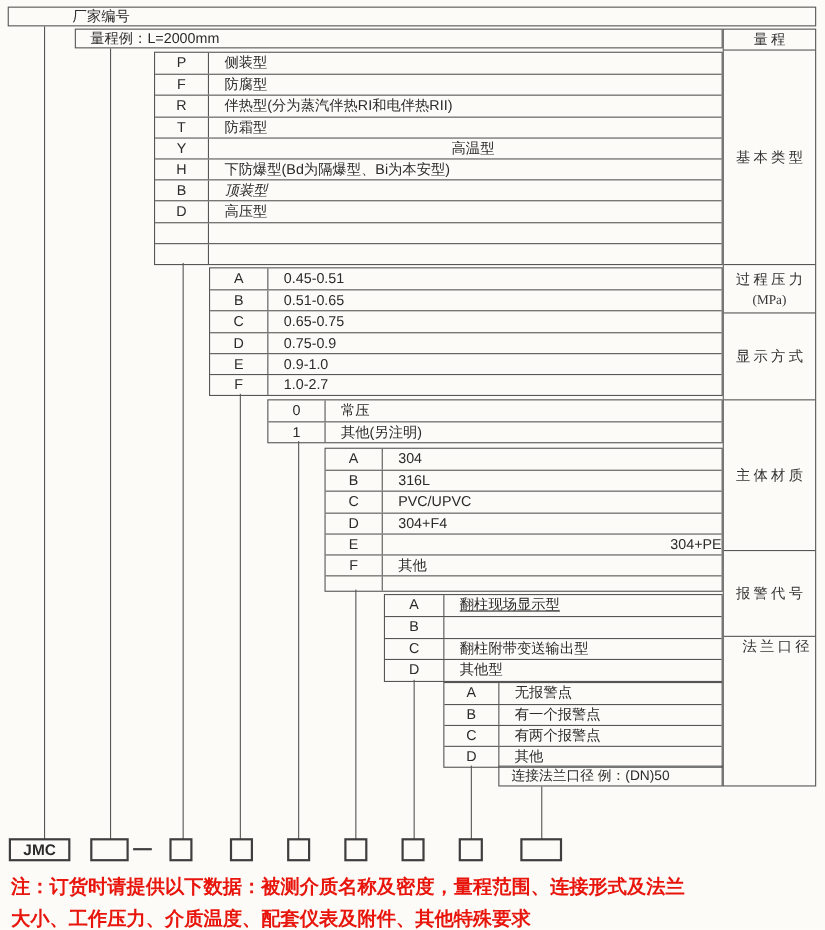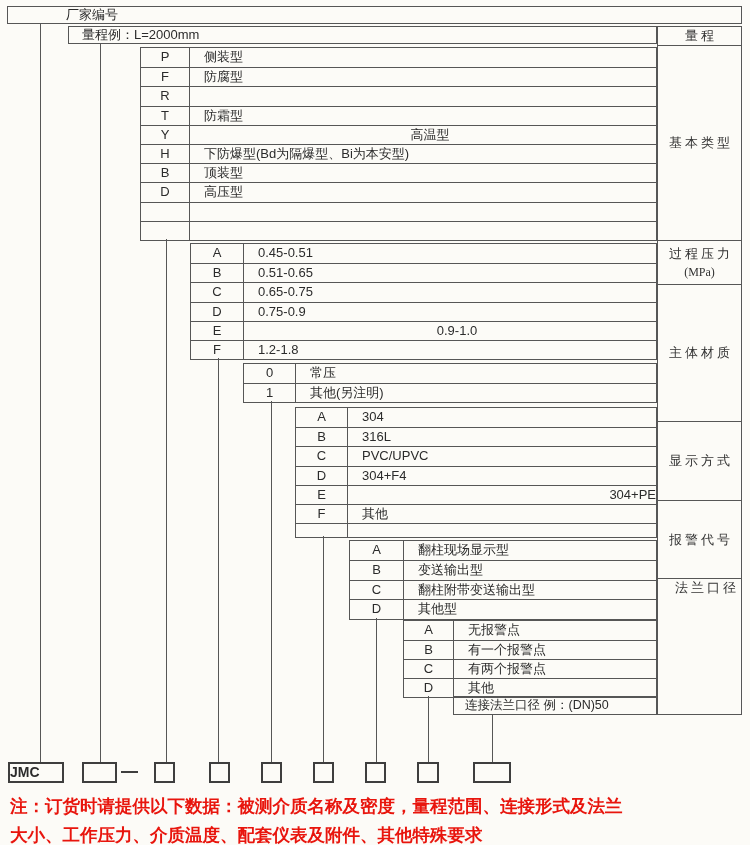--- a/index.html
+++ b/index.html
@@ -54,21 +54,21 @@
     font-family:"Liberation Serif","DejaVu Serif",serif;
     font-size:13px;color:#333;
   }
   .label-cell + .label-cell{border-top:1px solid #565656;}
   .label-main{letter-spacing:3px;text-indent:3px;white-space:nowrap;}
   .label-sub{letter-spacing:0;font-size:12px;margin-top:2px;white-space:nowrap;}
   .leader{position:absolute;width:1px;background:#565656;}
   .model-box{
     position:absolute;top:762px;height:21px;
     border:2px solid #3e3e3e;box-sizing:border-box;
-    font-size:14px;font-weight:bold;line-height:17px;
+    text-align:center;font-size:14px;font-weight:bold;line-height:17px;
   }
   .dash{position:absolute;background:#3e3e3e;height:2px;}
   .note-line{
     position:absolute;left:10px;width:736px;
     font-size:17.5px;font-weight:bold;line-height:29px;
     color:#e8150d;white-space:nowrap;
   }
 </style>
 </head>
 <body>
@@ -88,36 +88,37 @@
         <div class="row" style="height: 19.2px;">
           <div class="code" style="width: 49px; line-height: 17.2px;">P</div>
           <div class="desc" style="line-height: 17.2px;">侧装型</div>
         </div>
         <div class="row" style="height: 19.2px;">
           <div class="code" style="width: 49px; line-height: 17.2px;">F</div>
           <div class="desc" style="line-height: 17.2px;">防腐型</div>
         </div>
         <div class="row" style="height: 19.2px;">
           <div class="code" style="width: 49px; line-height: 17.2px;">R</div>
+          <div class="desc" style="line-height: 17.2px;">伴热型(分为蒸汽伴热RI和电伴热RII)</div>
         </div>
         <div class="row" style="height: 19.2px;">
           <div class="code" style="width: 49px; line-height: 17.2px;">T</div>
           <div class="desc" style="line-height: 17.2px;">防霜型</div>
         </div>
         <div class="row" style="height: 19.2px;">
           <div class="code" style="width: 49px; line-height: 17.2px;">Y</div>
           <div class="desc" style="line-height: 17.2px; text-align: center;">高温型</div>
         </div>
         <div class="row" style="height: 19.2px;">
           <div class="code" style="width: 49px; line-height: 17.2px;">H</div>
           <div class="desc" style="line-height: 17.2px;">下防爆型(Bd为隔爆型、Bi为本安型)</div>
         </div>
         <div class="row" style="height: 19.2px;">
           <div class="code" style="width: 49px; line-height: 17.2px;">B</div>
-          <div class="desc" style="line-height: 17.2px;">顶装型</div>
+          <div class="desc" style="line-height: 17.2px; font-style: italic;">顶装型</div>
         </div>
         <div class="row" style="height: 19.2px;">
           <div class="code" style="width: 49px; line-height: 17.2px;">D</div>
           <div class="desc" style="line-height: 17.2px;">高压型</div>
         </div>
         <div class="row" style="height: 19.2px;">
           <div class="code" style="width: 49px; line-height: 17.2px;"></div>
           <div class="desc" style="line-height: 17.2px;"></div>
         </div>
         <div class="row" style="height: 19.2px;">
@@ -137,25 +138,25 @@
         <div class="row" style="height: 19.2px;">
           <div class="code" style="width: 53px; line-height: 17.2px;">C</div>
           <div class="desc" style="line-height: 17.2px;">0.65-0.75</div>
         </div>
         <div class="row" style="height: 19.2px;">
           <div class="code" style="width: 53px; line-height: 17.2px;">D</div>
           <div class="desc" style="line-height: 17.2px;">0.75-0.9</div>
         </div>
         <div class="row" style="height: 19.2px;">
           <div class="code" style="width: 53px; line-height: 17.2px;">E</div>
-          <div class="desc" style="line-height: 17.2px; text-align: center;">0.9-1.0</div>
+          <div class="desc" style="line-height: 17.2px;">0.9-1.0</div>
         </div>
         <div class="row" style="height: 19.2px;">
           <div class="code" style="width: 53px; line-height: 17.2px;">F</div>
-          <div class="desc" style="line-height: 17.2px;">1.2-1.8</div>
+          <div class="desc" style="line-height: 17.2px;">1.0-2.7</div>
         </div>
       </div>
       <div class="sec" style="left: 243px; top: 363px; width: 414px; height: 40px;">
         <div class="row" style="height: 19px;">
           <div class="code" style="width: 52px; line-height: 17px;">0</div>
           <div class="desc" style="line-height: 17px;">常压</div>
         </div>
         <div class="row" style="height: 19px;">
           <div class="code" style="width: 52px; line-height: 17px;">1</div>
           <div class="desc" style="line-height: 17px;">其他(另注明)</div>
@@ -187,25 +188,24 @@
           <div class="desc" style="line-height: 17.2px;">其他</div>
         </div>
         <div class="row" style="height: 14px;">
           <div class="code" style="width: 52px; line-height: 12px;"></div>
           <div class="desc" style="line-height: 12px;"></div>
         </div>
       </div>
       <div class="sec" style="left: 349px; top: 540px; width: 308px; height: 79.6px;">
         <div class="row" style="height: 19.4px;">
           <div class="code" style="width: 54px; line-height: 17.4px;">A</div>
-          <div class="desc" style="line-height: 17.4px;">翻柱现场显示型</div>
+          <div class="desc" style="line-height: 17.4px; text-decoration: underline;">翻柱现场显示型</div>
         </div>
         <div class="row" style="height: 19.4px;">
           <div class="code" style="width: 54px; line-height: 17.4px;">B</div>
-          <div class="desc" style="line-height: 17.4px;">变送输出型</div>
         </div>
         <div class="row" style="height: 19.4px;">
           <div class="code" style="width: 54px; line-height: 17.4px;">C</div>
           <div class="desc" style="line-height: 17.4px;">翻柱附带变送输出型</div>
         </div>
         <div class="row" style="height: 19.4px;">
           <div class="code" style="width: 54px; line-height: 17.4px;">D</div>
           <div class="desc" style="line-height: 17.4px;">其他型</div>
         </div>
       </div>
@@ -237,25 +237,25 @@
       <div class="label-cell" style="height: 18px;">
         <div class="label-main">量程</div>
       </div>
       <div class="label-cell" style="height: 195px;">
         <div class="label-main">基本类型</div>
       </div>
       <div class="label-cell" style="height: 44px;">
         <div class="label-main">过程压力</div>
         <div class="label-sub">(MPa)</div>
       </div>
+      <div class="label-cell" style="height: 79px;">
+        <div class="label-main">显示方式</div>
+      </div>
       <div class="label-cell" style="height: 137px;">
         <div class="label-main">主体材质</div>
-      </div>
-      <div class="label-cell" style="height: 79px;">
-        <div class="label-main">显示方式</div>
       </div>
       <div class="label-cell" style="height: 78px;">
         <div class="label-main">报警代号</div>
       </div>
       <div class="label-cell" style="height: 19px; padding-left: 12px;">
         <div class="label-main">法兰口径</div>
       </div>
     </div>
 
   <div id="leaders">

